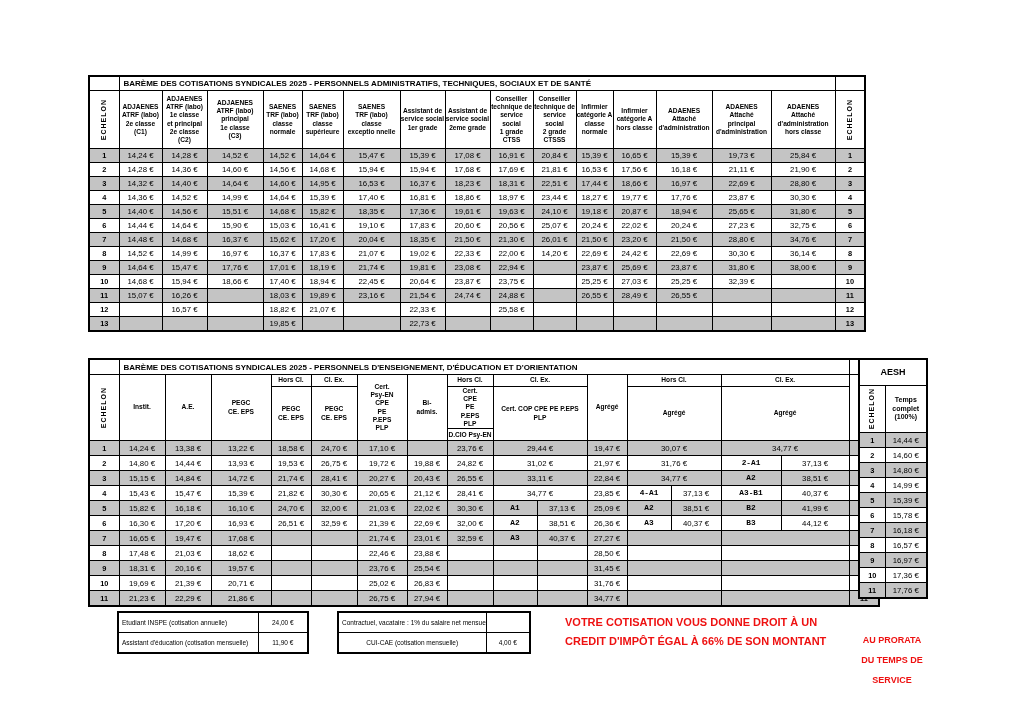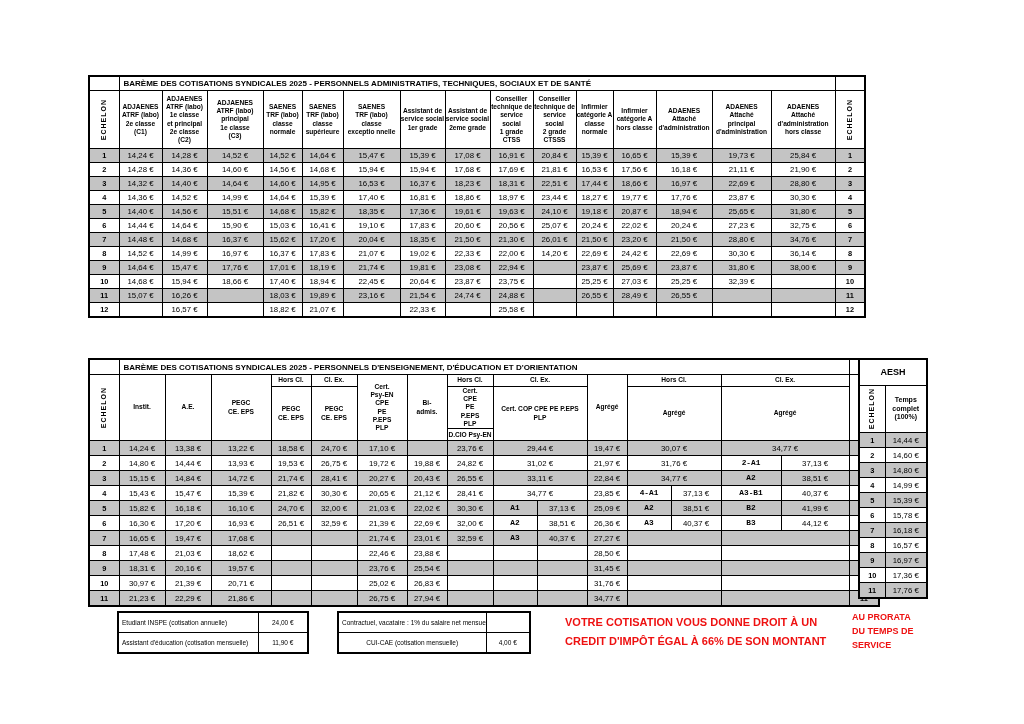--- a/index.html
+++ b/index.html
@@ -37,21 +37,21 @@
   #t3 tbody td{height:14px;}
   .mini{position:absolute;}
   .mini table{width:100%;}
   .mini td{height:19px;font-size:6.5px;background:#fff;}
   .mini .lab{text-align:left;padding-left:3px;}
   .mini .lab.c{text-align:center;padding-left:0;}
   .mini .val{text-align:center;}
   #miniA{left:117px;top:611px;width:192px;}
   #miniB{left:337px;top:611px;width:194px;}
   #note1{position:absolute;left:565px;top:613px;color:var(--red);font-weight:bold;font-size:11px;line-height:19px;white-space:nowrap;}
-  #note2{position:absolute;left:852px;top:610px;width:80px;color:var(--red);font-weight:bold;font-size:9px;line-height:14px;white-space:pre-line;}
+  #note2{position:absolute;left:852px;top:630px;width:80px;text-align:center;color:var(--red);font-weight:bold;font-size:9px;line-height:20px;white-space:pre-line;}
 </style>
 </head>
 <body>
 
 <div id="t1wrap">
   <table id="t1">
     <colgroup>
       <col style="width:30px">
         <col style="width:43px">
         <col style="width:45px">
@@ -363,20 +363,39 @@
           <td></td>
           <td>25,58 €</td>
           <td></td>
           <td></td>
           <td></td>
           <td></td>
           <td></td>
           <td></td>
           <td class="ech">12</td>
         </tr>
+        <tr class="odd">
+          <td class="ech">13</td>
+          <td></td>
+          <td></td>
+          <td></td>
+          <td>19,85 €</td>
+          <td></td>
+          <td></td>
+          <td>22,73 €</td>
+          <td></td>
+          <td></td>
+          <td></td>
+          <td></td>
+          <td></td>
+          <td></td>
+          <td></td>
+          <td></td>
+          <td class="ech">13</td>
+        </tr>
       </tbody>
   </table>
 </div>
 
 <div id="t2wrap">
   <table id="t2">
     <colgroup>
       <col style="width:30px">
         <col style="width:46px">
         <col style="width:46px">
@@ -596,21 +615,21 @@
           <td></td>
           <td class="lbl"></td>
           <td></td>
           <td>31,45 €</td>
           <td colspan="2"></td>
           <td colspan="2"></td>
           <td class="ech">9</td>
         </tr>
         <tr class="even">
           <td class="ech">10</td>
-          <td>30,97 €</td>
+          <td>19,69 €</td>
           <td>21,39 €</td>
           <td>20,71 €</td>
           <td></td>
           <td></td>
           <td>25,02 €</td>
           <td>26,83 €</td>
           <td></td>
           <td class="lbl"></td>
           <td></td>
           <td>31,76 €</td>

